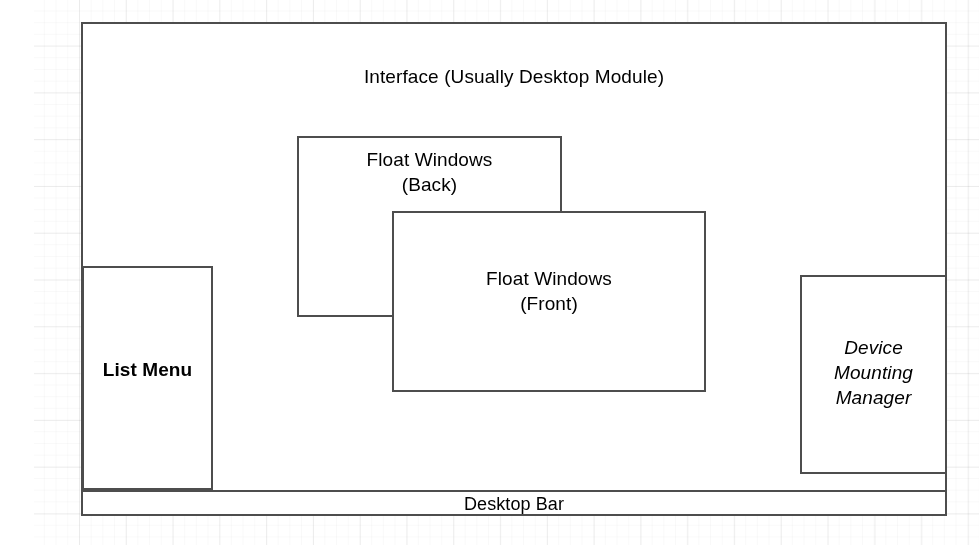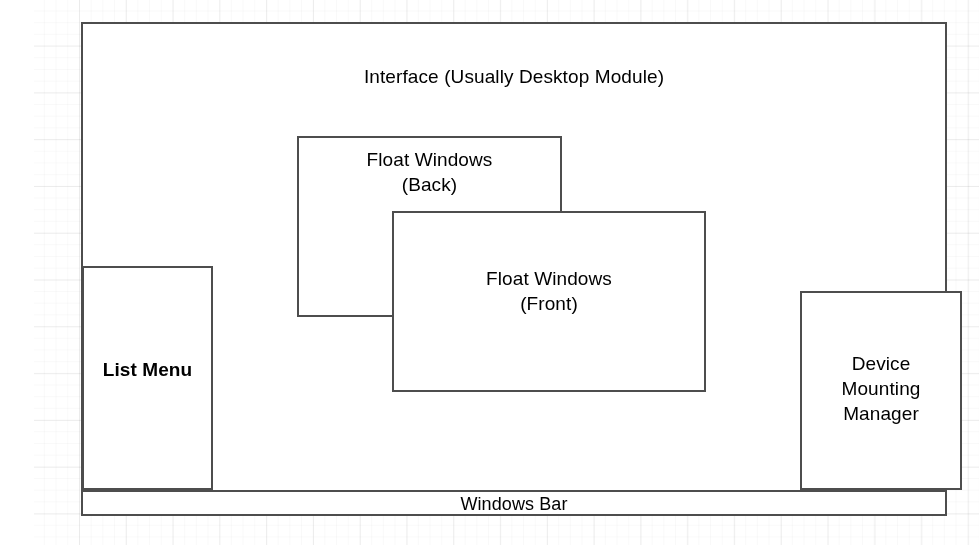--- a/index.html
+++ b/index.html
@@ -93,24 +93,25 @@
     z-index: 2;
     font-weight: bold;
   }
   #list-menu-label {
     top: 89px;
   }
 
   
   #device-manager-box {
     left: 766px;
-    top: 291px;
-    width: 162px;
+    top: 275px;
+    width: 147px;
     height: 199px;
     z-index: 2;
+    font-style: italic;
   }
   #device-manager-label {
     top: 58px;
   }
 
   
   #function-bar-box {
     left: 47px;
     top: 490px;
     width: 866px;
@@ -146,16 +147,16 @@
     <div class="node-label" id="float-back-label">Float Windows
 (Back)</div>
   </div>
 
   <div class="node" id="float-front-box">
     <div class="node-label" id="float-front-label">Float Windows
 (Front)</div>
   </div>
 
   <div class="node" id="function-bar-box">
-    <div class="node-label" id="function-bar-label">Windows Bar</div>
+    <div class="node-label" id="function-bar-label">Desktop Bar</div>
   </div>
 
 </div>
 
 </body></html>

